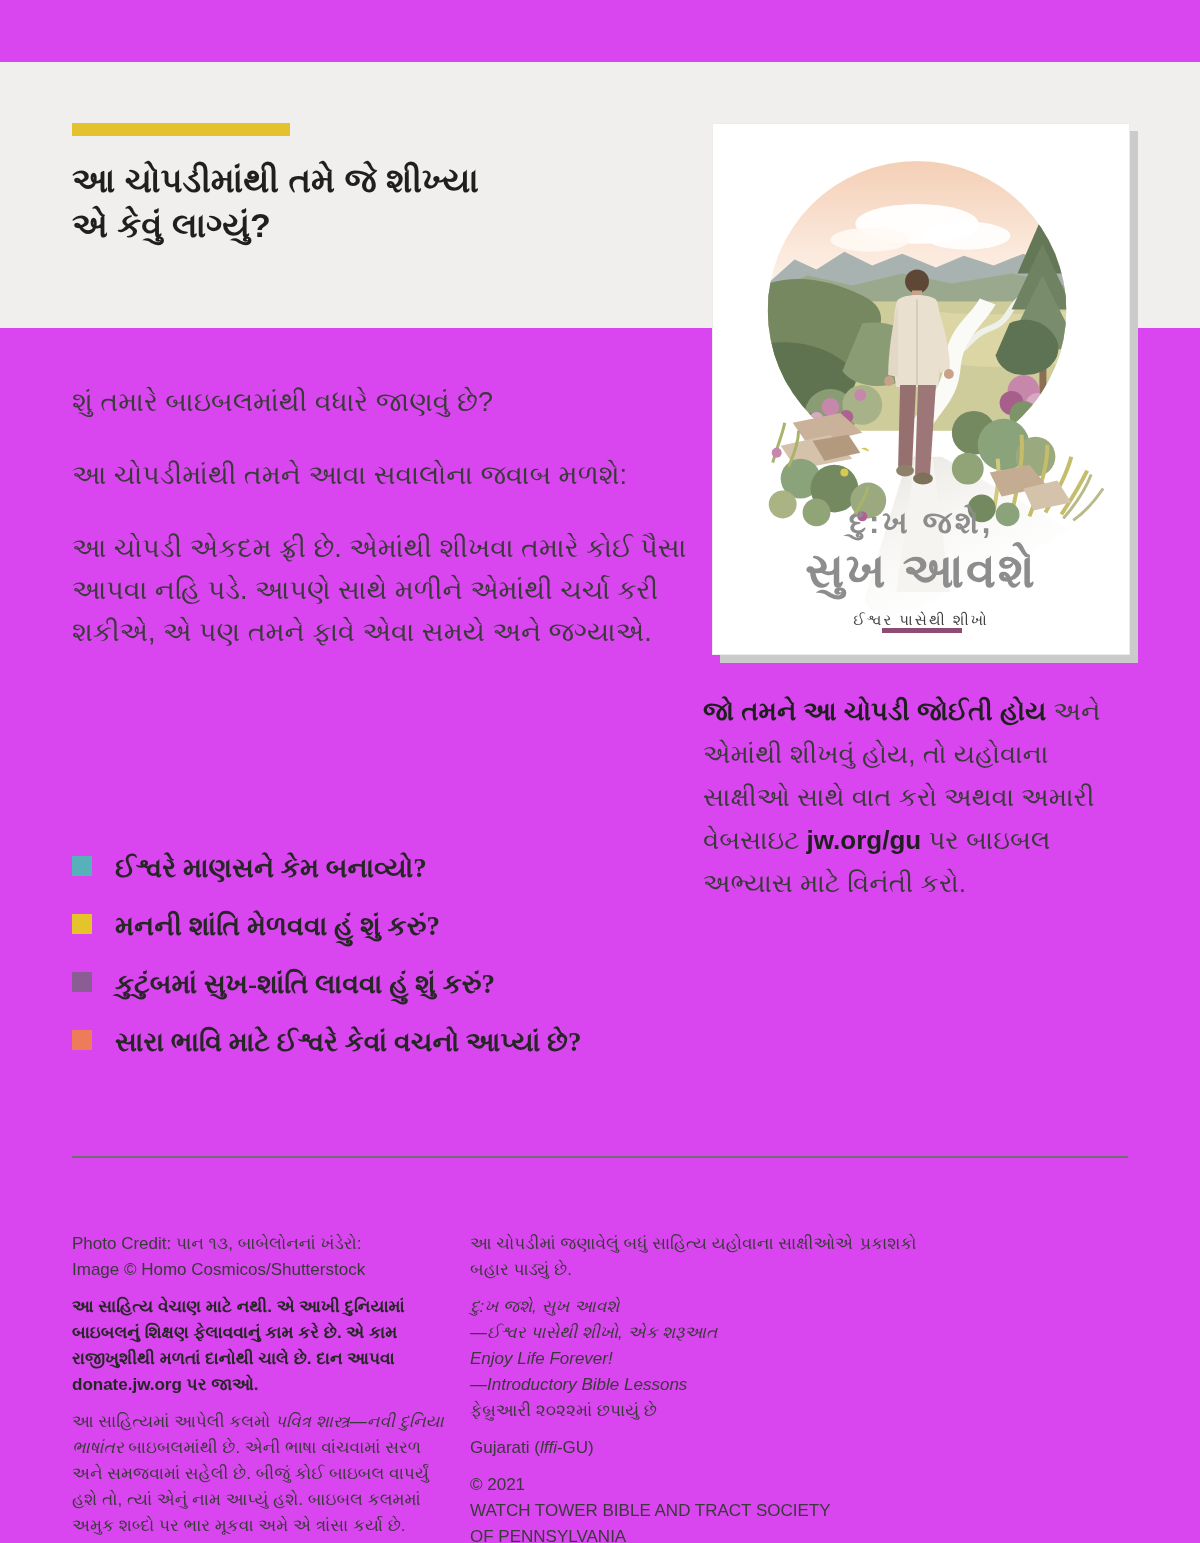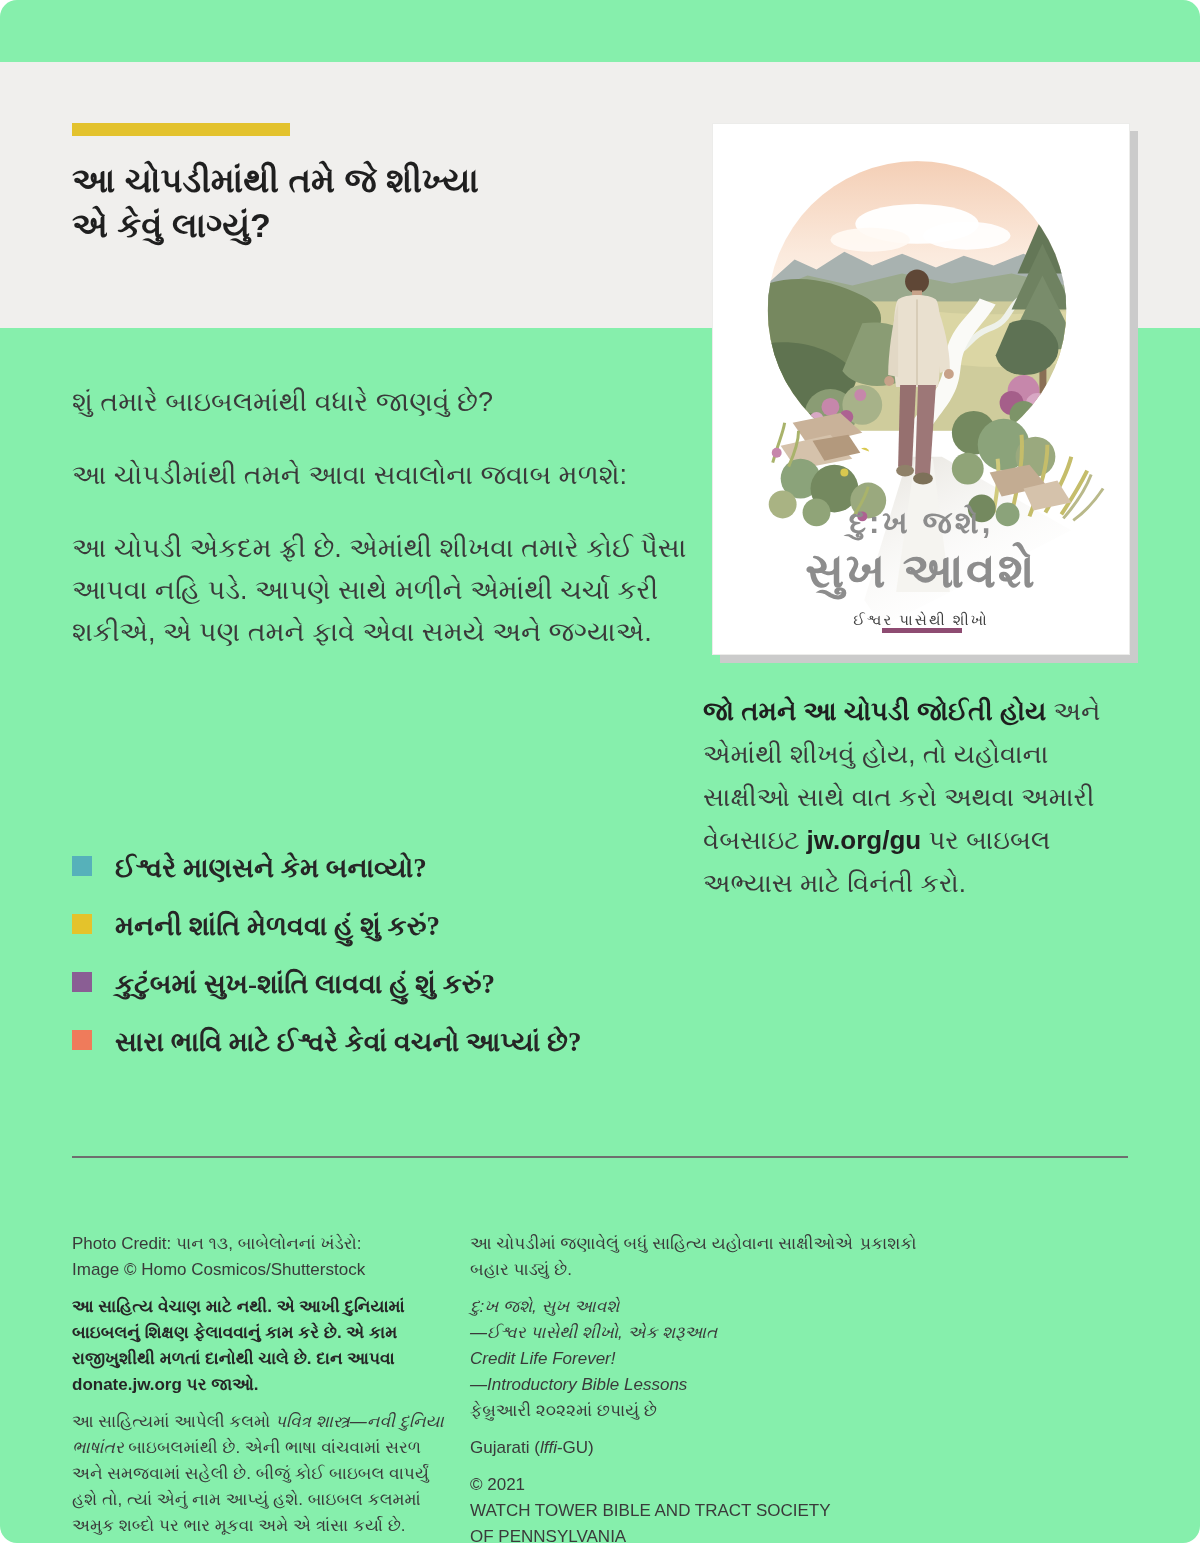--- a/index.html
+++ b/index.html
@@ -1,18 +1,18 @@
 <!DOCTYPE html>
 <html lang="gu"><head>
 <meta charset="utf-8">
 <style>
   * { margin:0; padding:0; box-sizing:border-box; }
   html,body { background:#ffffff; }
   body { font-family:"Liberation Sans","DejaVu Sans",sans-serif; color:#3b3b3b; }
-  .page { position:relative; width:1200px; height:1543px; background:#86efac; overflow:hidden; margin:0 auto;border-radius:17px; }
+  .page { position:relative; width:1200px; height:1543px; background:#d946ef; overflow:hidden; margin:0 auto; }
 
   .gray-band { position:absolute; left:0; top:62px; width:1200px; height:266px; background:#f0efed; }
 
   .accent-bar { position:absolute; left:72px; top:123px; width:218px; height:13px; background:#e3c22d; }
 
   .page-title { position:absolute; left:72px; top:158px; width:600px;
     font-size:34px; line-height:45px; font-weight:700; color:#1f1f1f; }
   .page-title span { display:block; }
 
   .body-col { position:absolute; left:72px; top:381px; width:632px;
@@ -214,21 +214,21 @@
     </p>
     <p class="fc-bold">આ સાહિત્ય વેચાણ માટે નથી. એ આખી દુનિયામાં બાઇબલનું શિક્ષણ ફેલાવવાનું કામ કરે છે. એ કામ રાજીખુશીથી મળતાં દાનોથી ચાલે છે. દાન આપવા donate.jw.org પર જાઓ.</p>
     <p><span>આ સાહિત્યમાં આપેલી કલમો </span><span class="it">પવિત્ર શાસ્ત્ર—નવી દુનિયા ભાષાંતર</span><span> બાઇબલમાંથી છે. એની ભાષા વાંચવામાં સરળ અને સમજવામાં સહેલી છે. બીજું કોઈ બાઇબલ વાપર્યું હશે તો, ત્યાં એનું નામ આપ્યું હશે. બાઇબલ કલમમાં અમુક શબ્દો પર ભાર મૂકવા અમે એ ત્રાંસા કર્યા છે.</span></p>
   </div>
 
   <div class="footer-col fc2">
     <p>આ ચોપડીમાં જણાવેલું બધું સાહિત્ય યહોવાના સાક્ષીઓએ બહાર પાડ્યું છે.</p>
     <p>
       <span class="fc-line it">દુ:ખ જશે, સુખ આવશે</span>
       <span class="fc-line it">—ઈશ્વર પાસેથી શીખો, એક શરૂઆત</span>
-      <span class="fc-line it">Credit Life Forever!</span>
+      <span class="fc-line it">Enjoy Life Forever!</span>
       <span class="fc-line it">—Introductory Bible Lessons</span>
       <span class="fc-line">ફેબ્રુઆરી ૨૦૨૨માં છપાયું છે</span>
     </p>
     <p><span>Gujarati (</span><span class="it">lffi</span><span>-GU)</span></p>
     <p>
       <span class="fc-line">© 2021</span>
       <span class="fc-line">WATCH TOWER BIBLE AND TRACT SOCIETY</span>
       <span class="fc-line">OF PENNSYLVANIA</span>
     </p>
   </div>

